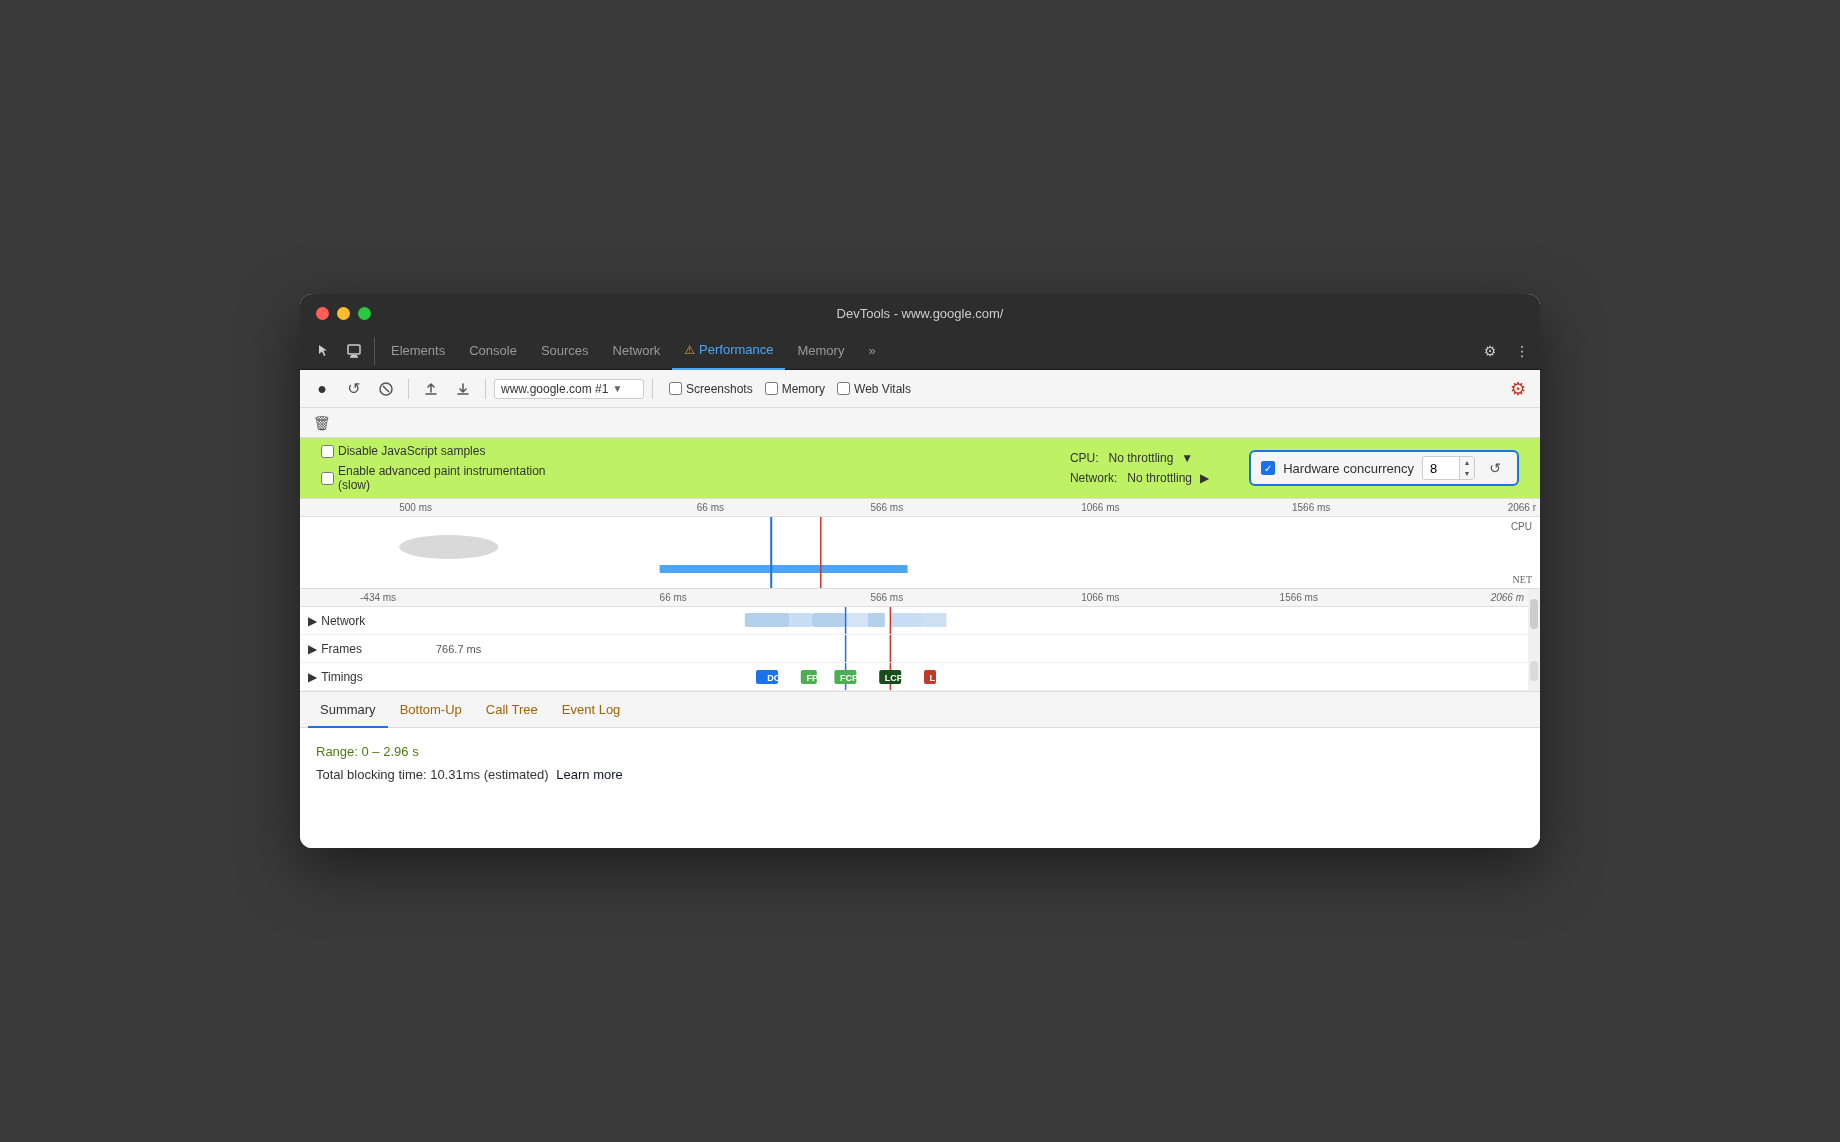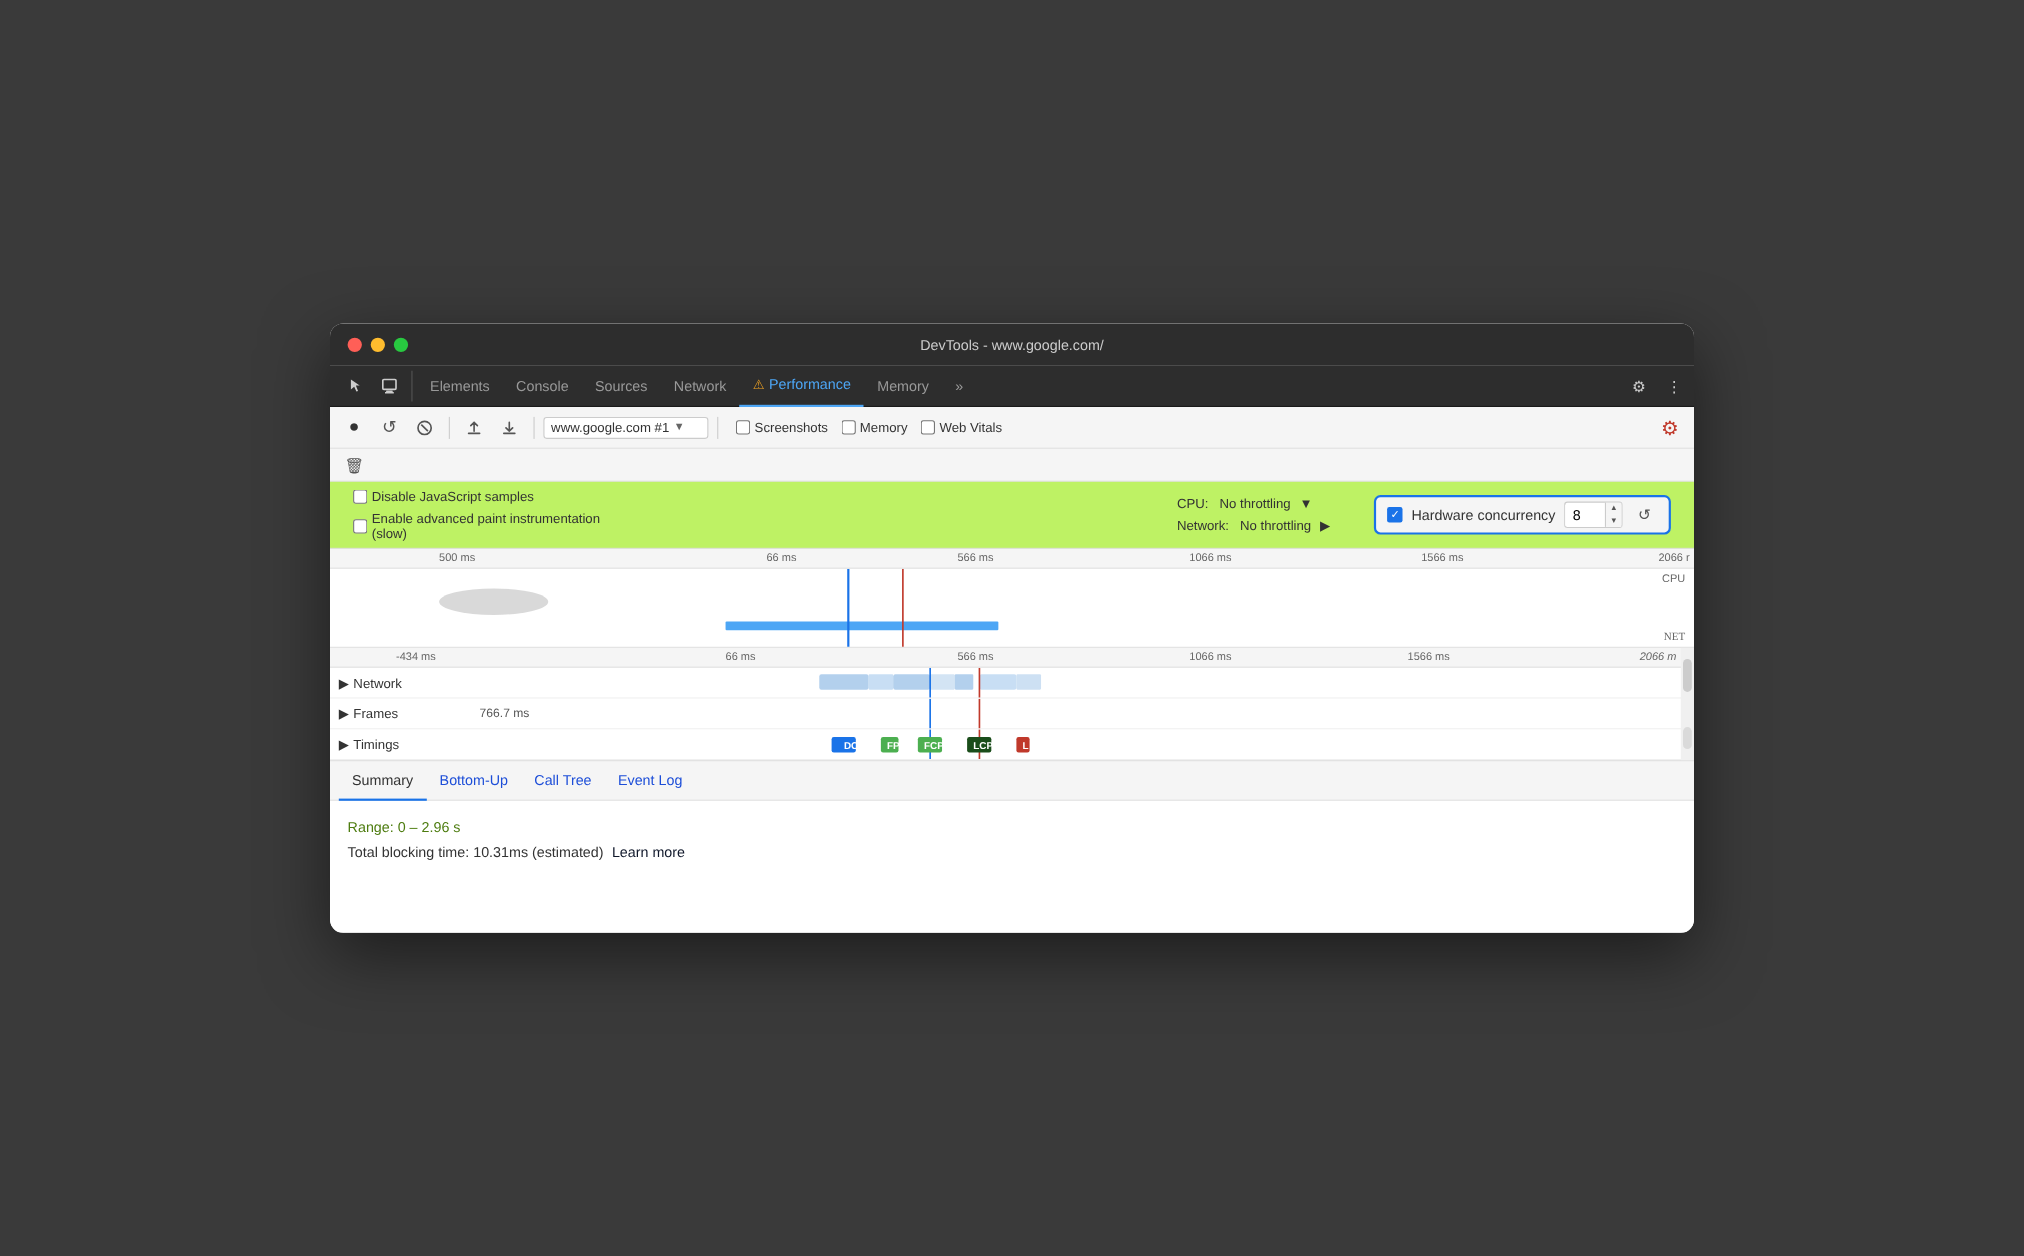--- a/index.html
+++ b/index.html
@@ -263,21 +263,21 @@
       height: 36px;
       padding: 0 8px;
     }
     .bottom-tab {
       padding: 0 12px;
       height: 36px;
       display: flex;
       align-items: center;
       cursor: pointer;
       font-size: 13px;
-      color: #1d4ed8;
+      color: #a16207;
       position: relative;
     }
     .bottom-tab.active {
       color: #333;
       font-weight: 500;
     }
     .bottom-tab.active::after {
       content: '';
       position: absolute;
       bottom: 0;

